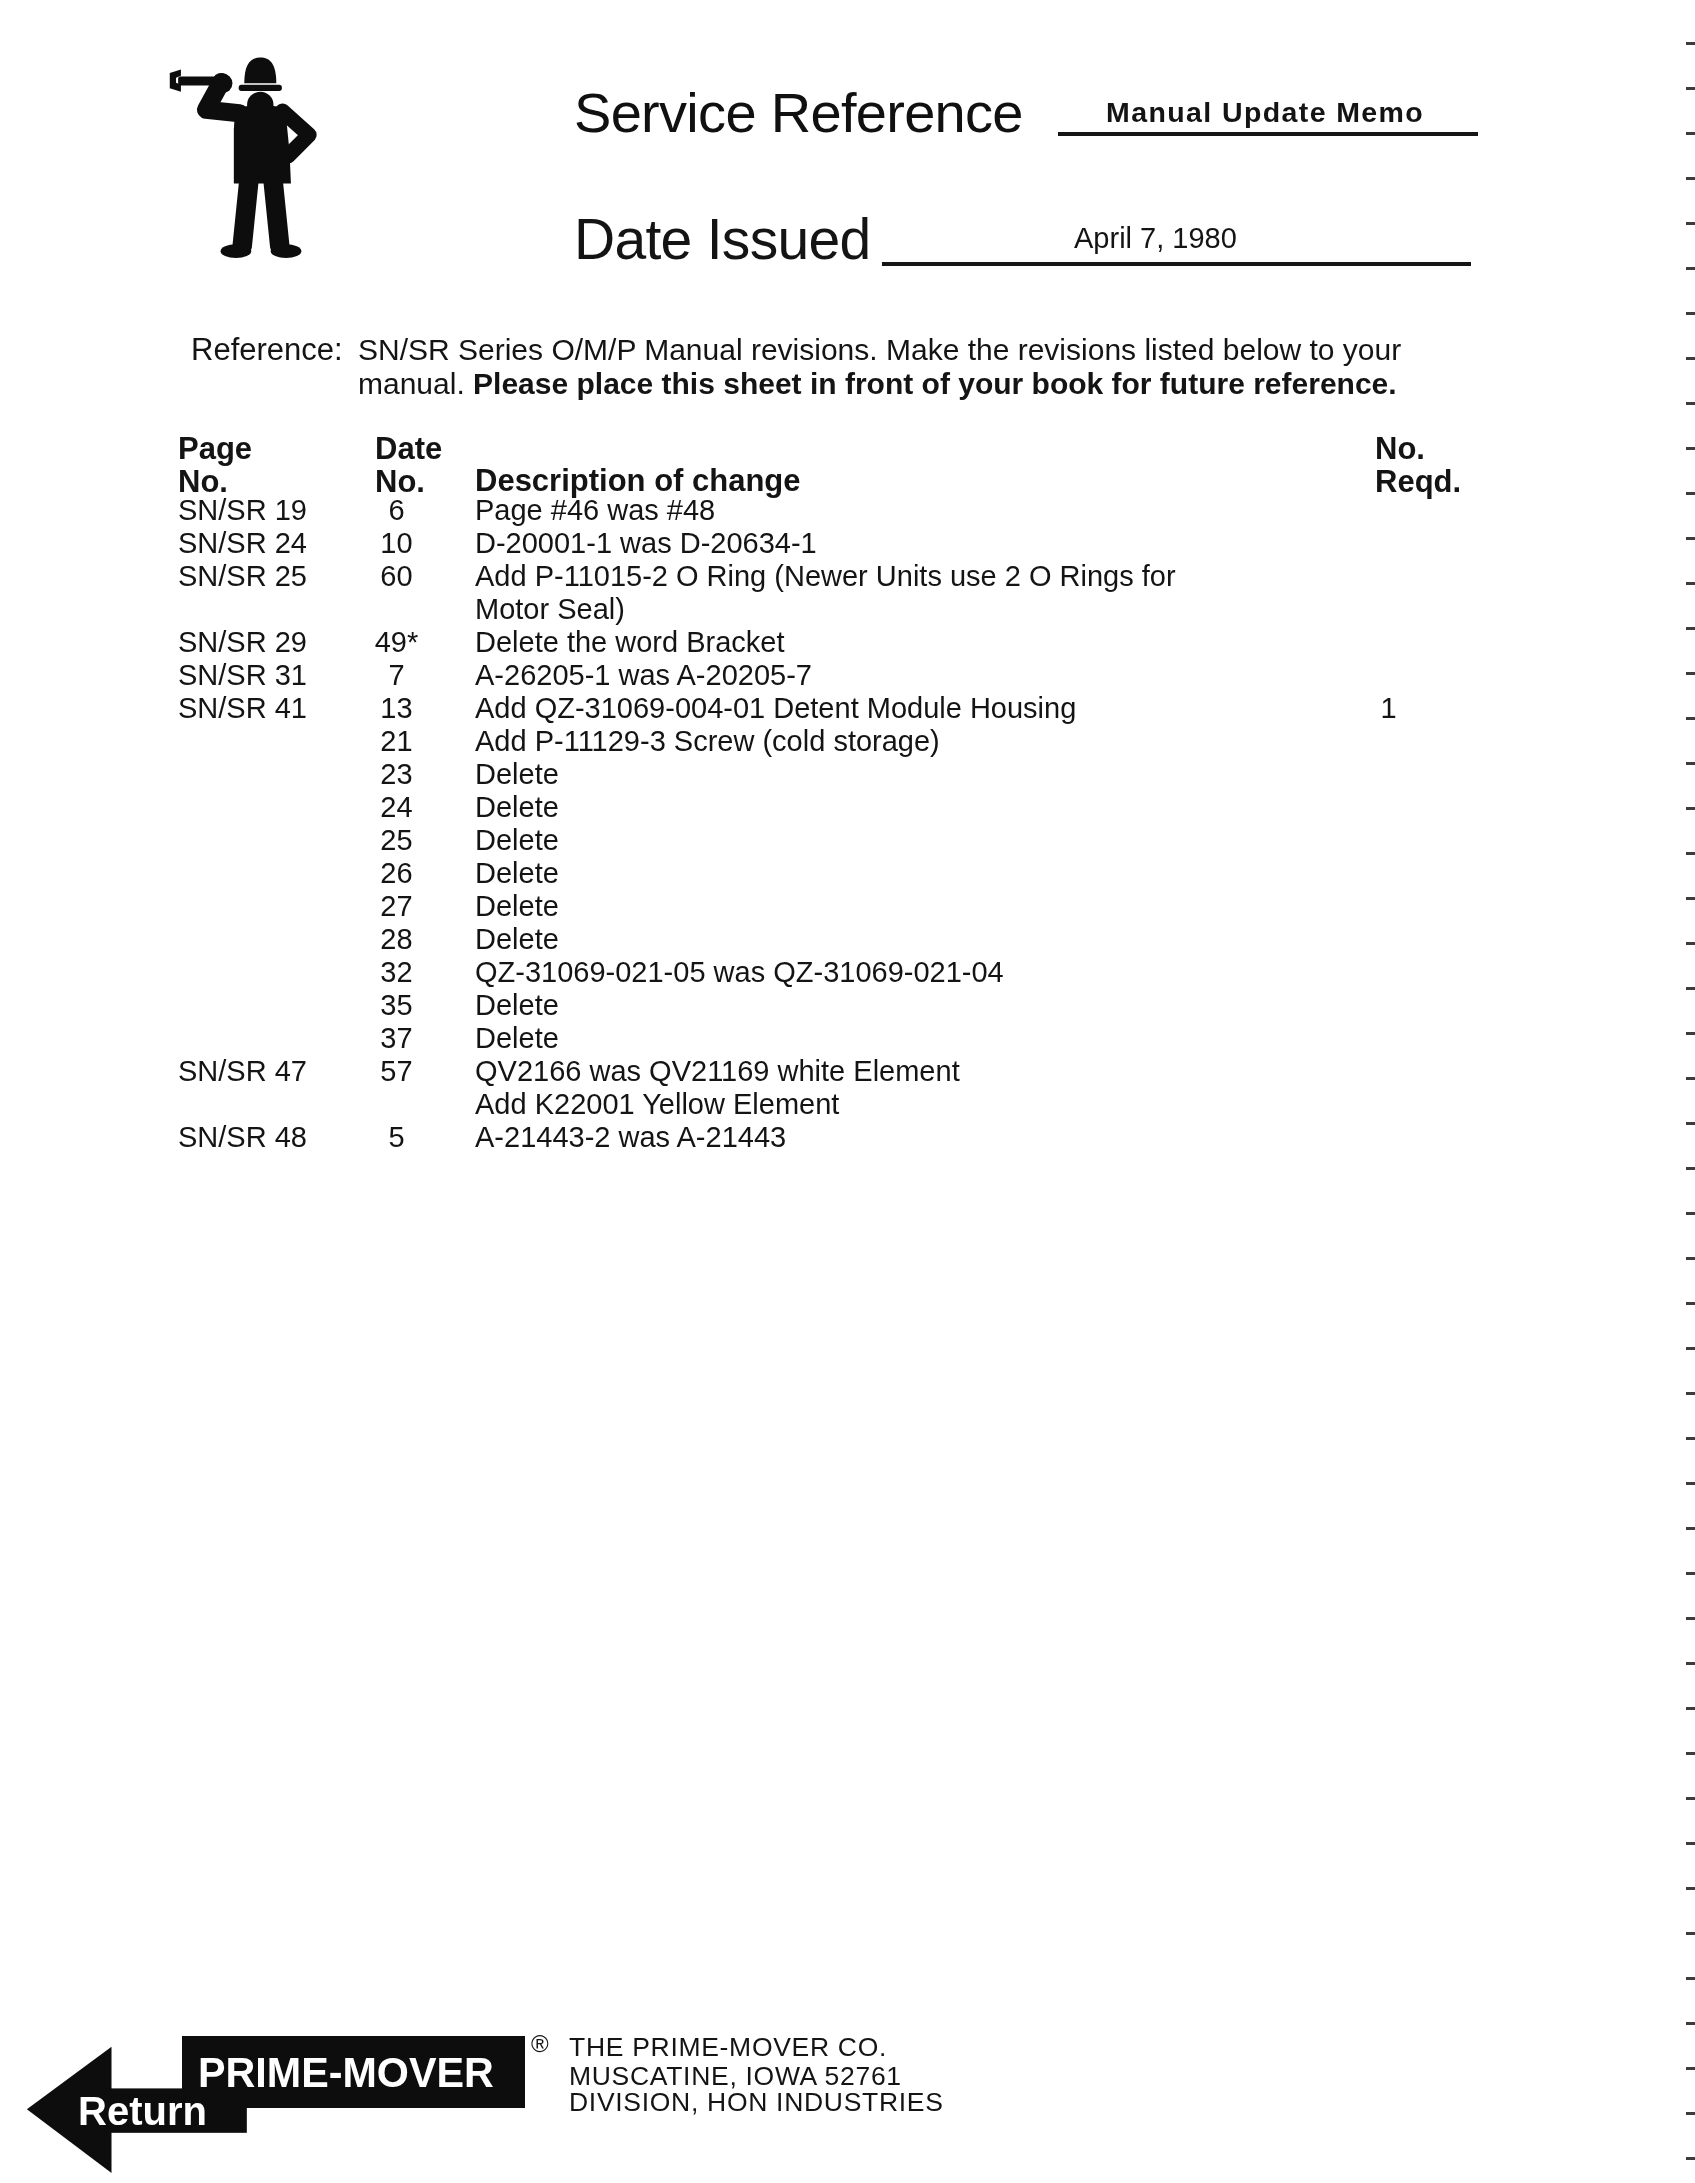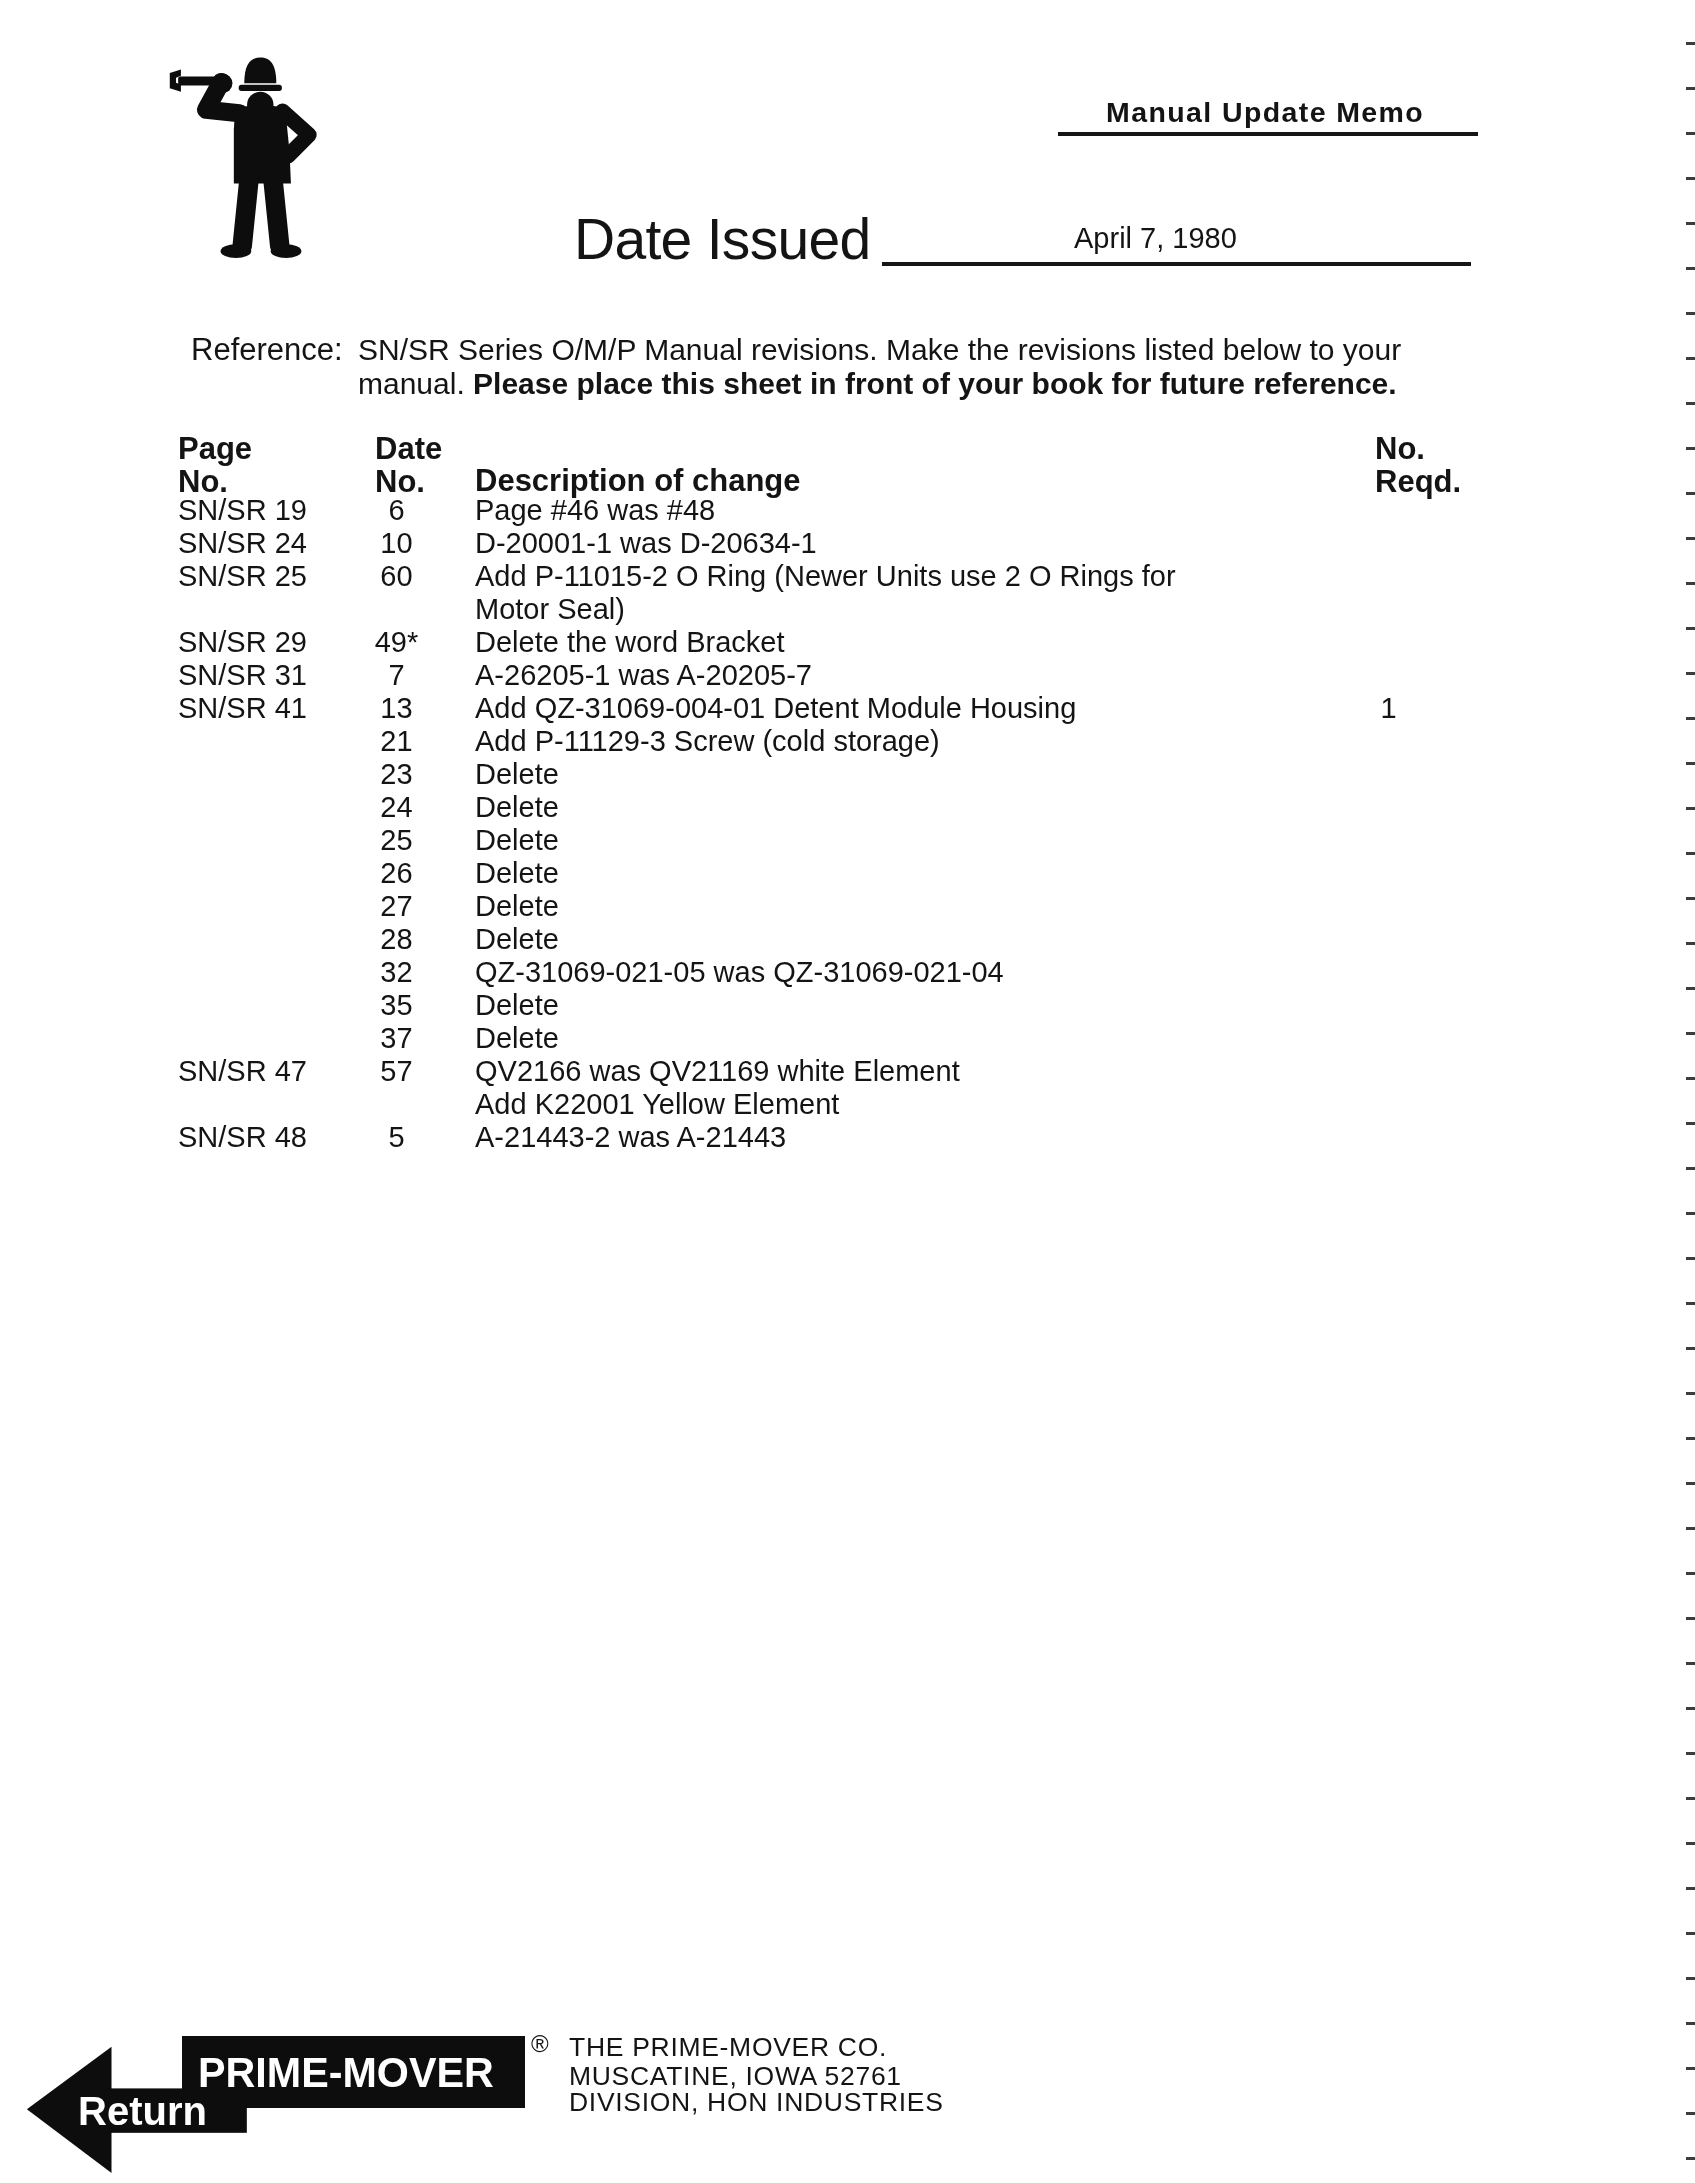--- a/index.html
+++ b/index.html
@@ -80,20 +80,21 @@
 
     <path d="M166,102 L204,136 L174,166" fill="none" stroke="#0d0d0d" stroke-width="22" stroke-linecap="round" stroke-linejoin="round"></path>
 
     <path d="M118,198 L108,296" fill="none" stroke="#0d0d0d" stroke-width="28" stroke-linecap="round"></path>
     <path d="M152,198 L162,296" fill="none" stroke="#0d0d0d" stroke-width="28" stroke-linecap="round"></path>
 
     <ellipse cx="99" cy="303" rx="22" ry="10"></ellipse>
     <ellipse cx="171" cy="303" rx="22" ry="10"></ellipse>
   </svg>
 
+  <div class="abs title">Service Reference</div>
   <div class="abs memo-label">Manual Update Memo</div>
   <div class="rule rule1"></div>
   <div class="abs date-label">Date Issued</div>
   <div class="abs date-value">April 7, 1980</div>
   <div class="rule rule2"></div>
 
   <div class="abs ref-label">Reference:</div>
   <div class="abs ref-line2"><span>manual. </span><b>Please place this sheet in front of your book for future reference.</b></div>
   <div class="abs ref-line1">SN/SR Series O/M/P Manual revisions. Make the revisions listed below to your</div>
 

